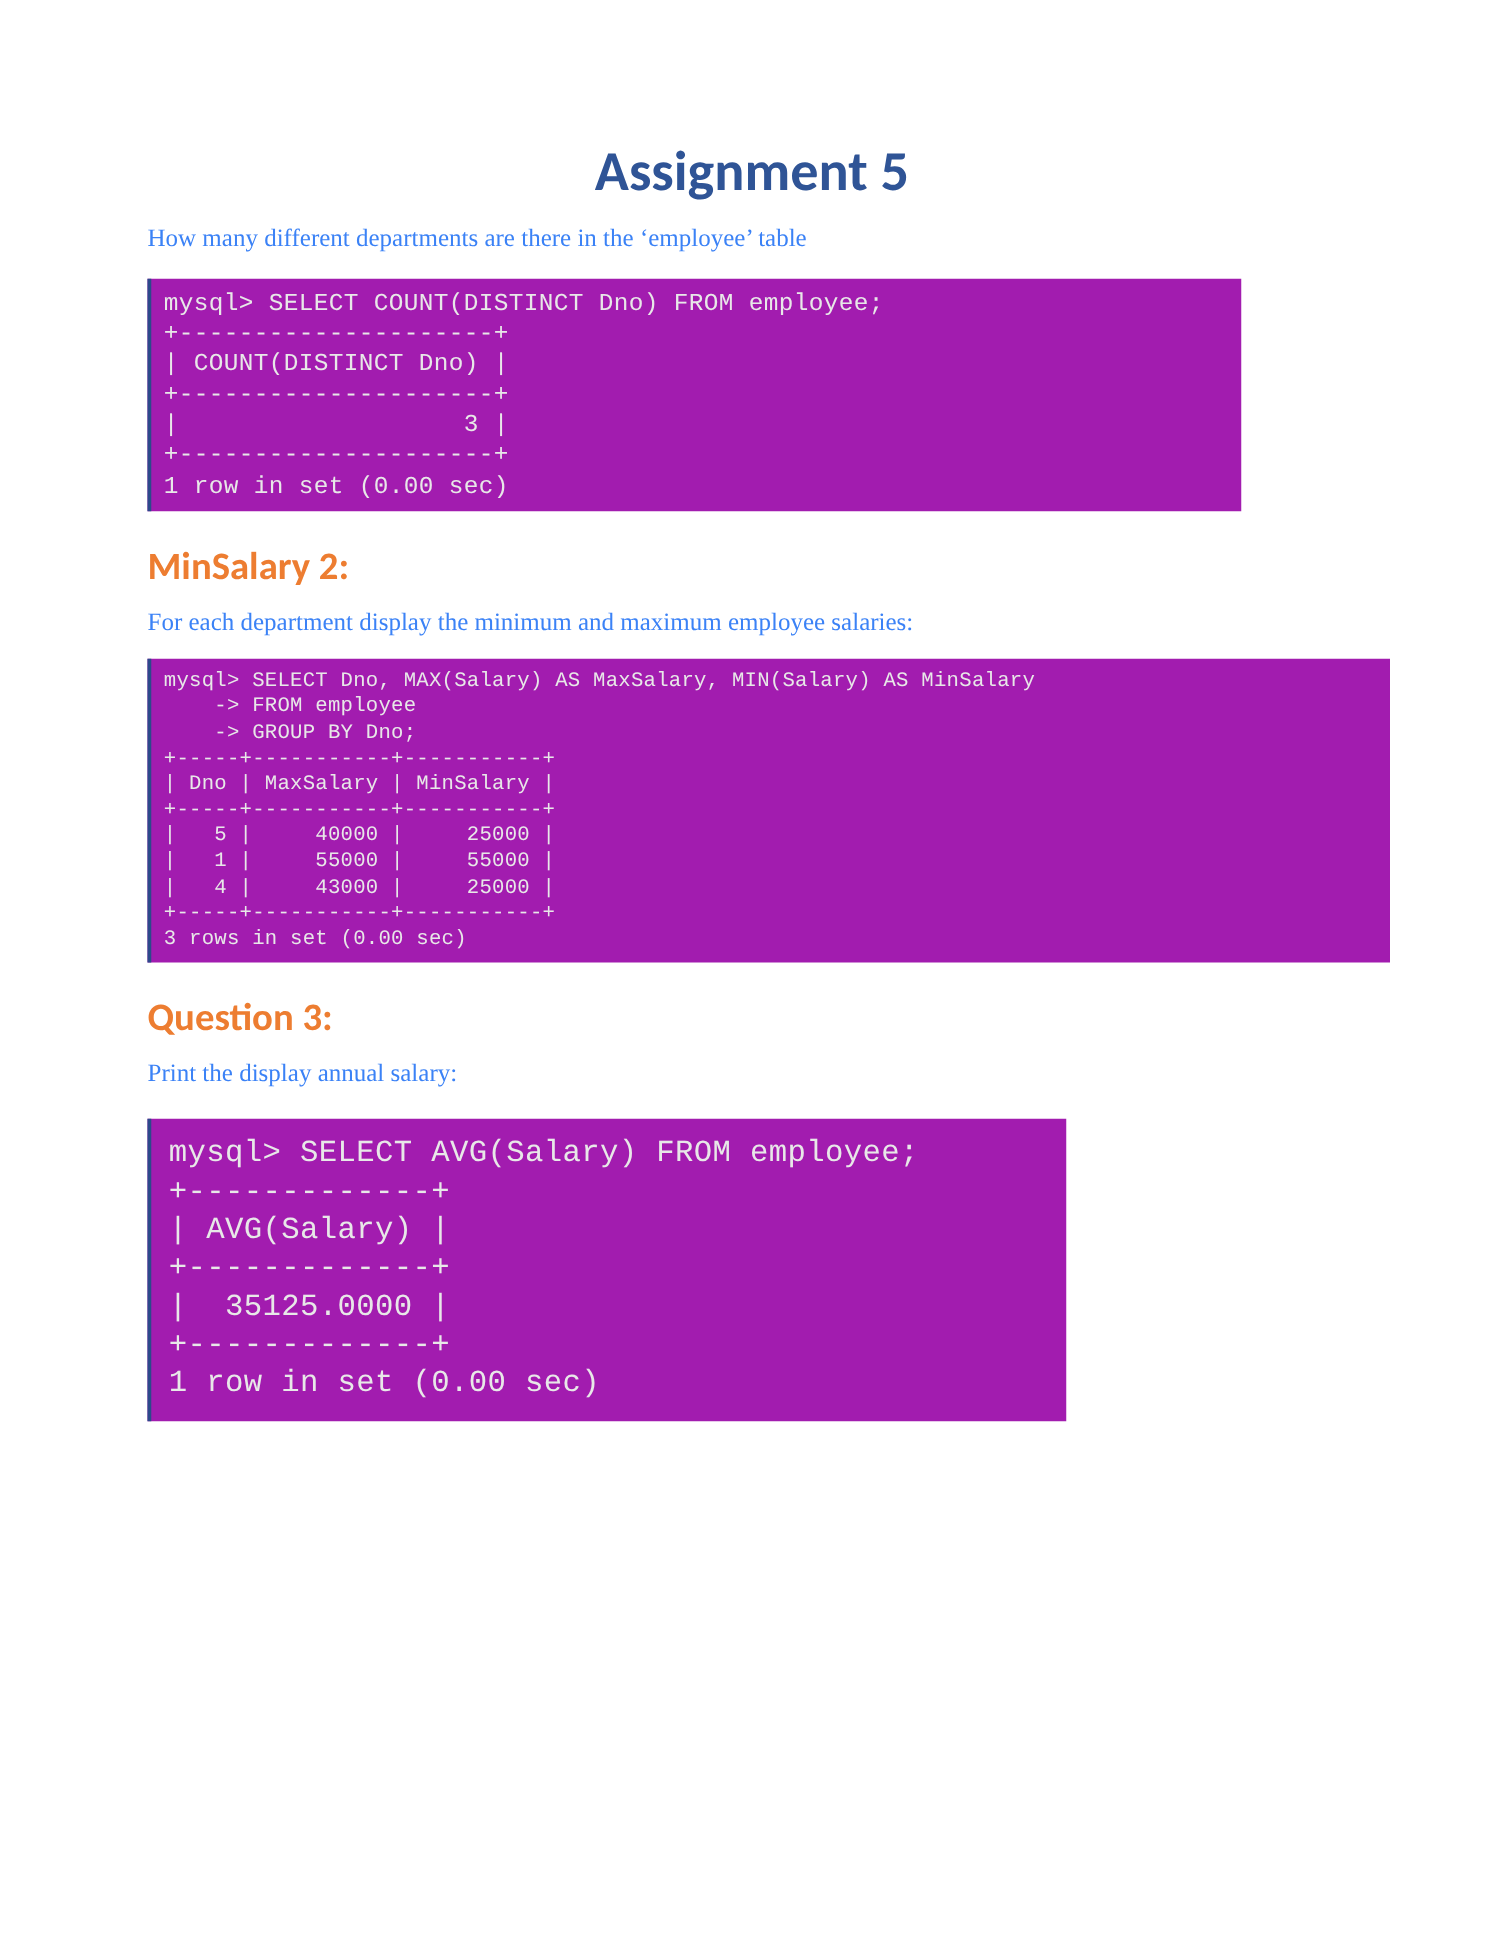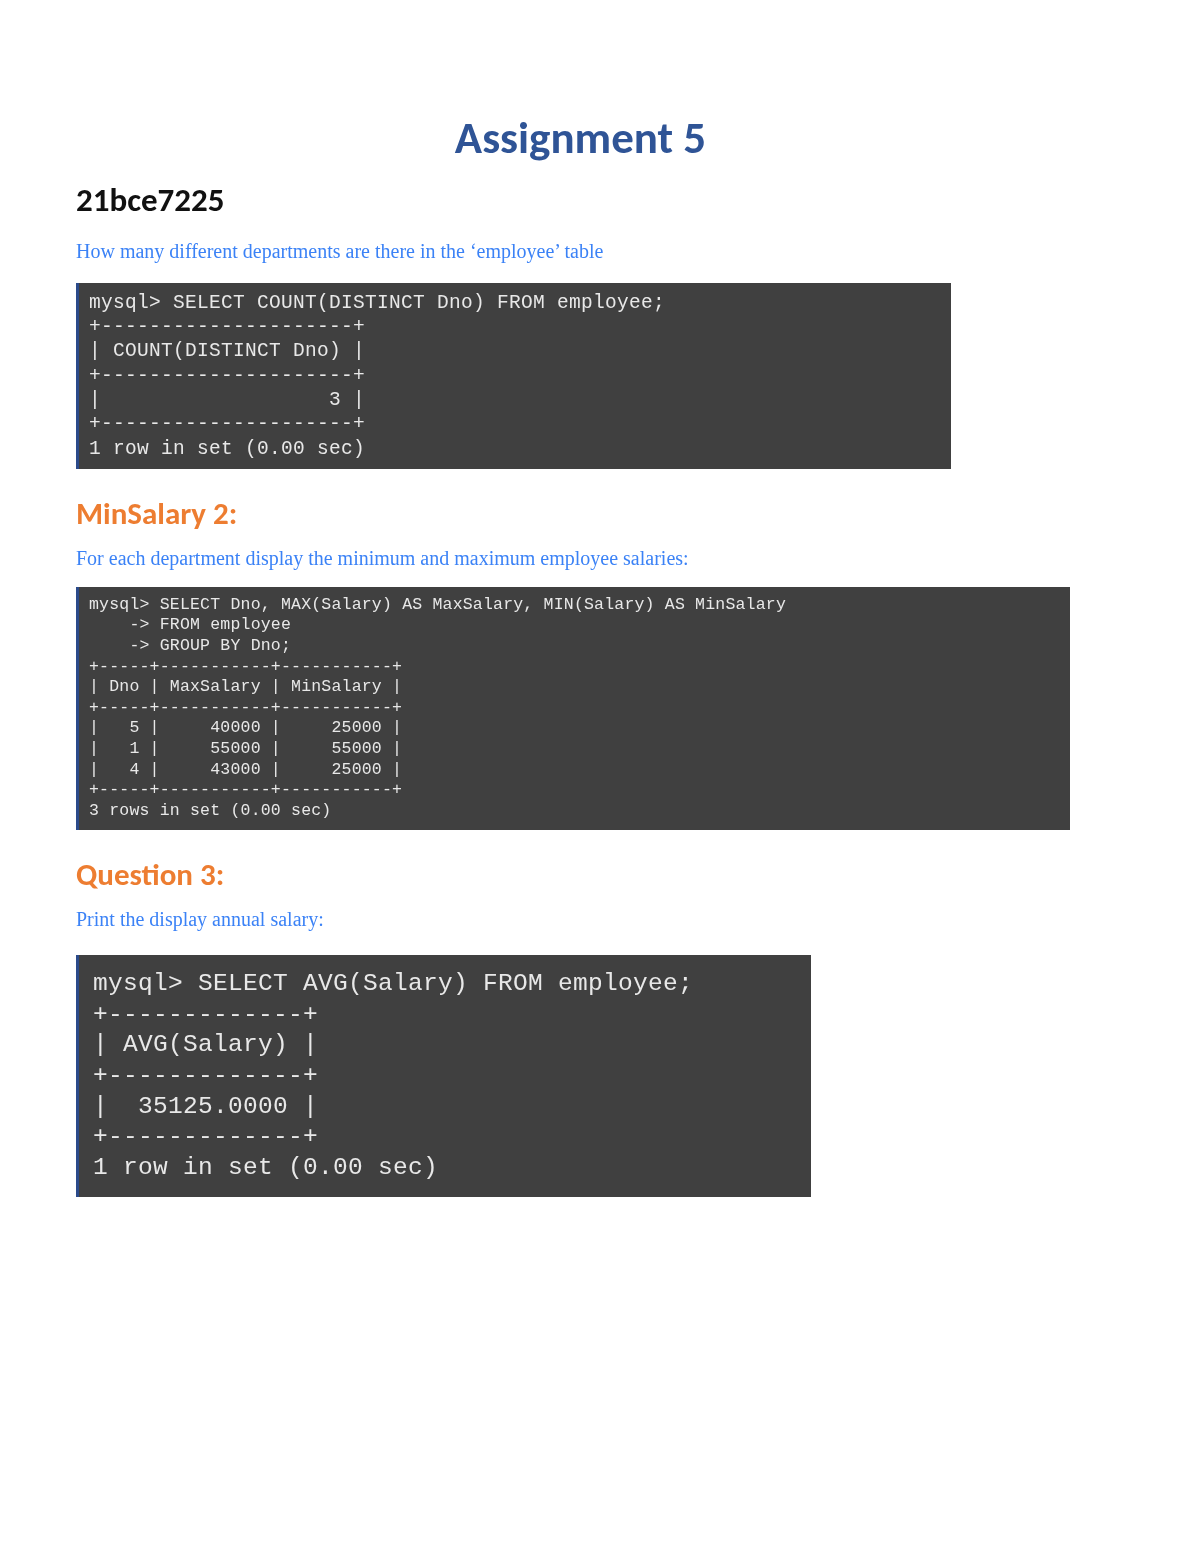--- a/index.html
+++ b/index.html
@@ -3,21 +3,21 @@
 <meta charset="utf-8">
 <style>
   body {
     margin: 0;
     padding: 0;
     background: #ffffff;
     font-family: Calibri, Arial, sans-serif;
     width: 1200px;
   }
   .page {
-    padding: 110px 115px 60px 76px;
+    padding: 110px 115px 60px 118px;
   }
   .title {
     text-align: center;
     font-size: 45px;
     font-weight: bold;
     color: #2F5496;
     margin: 0 0 15px 0;
   }
   .studentid {
     font-size: 33px;
@@ -31,21 +31,21 @@
     color: #ED7D31;
     margin: 25px 0 15px 0;
   }
   .qdesc {
     font-family: "Times New Roman", Times, serif;
     font-size: 20px;
     color: #3b82f6;
     margin: 0 0 12px 0;
   }
   .terminal {
-    background: #404040;
+    background: #a21caf;
     color: #e8e8e8;
     font-family: Consolas, "Courier New", monospace;
     white-space: pre;
     line-height: 1.25;
     border-left: 3px solid #2b4a8a;
     box-sizing: border-box;
     overflow: hidden;
   }
   .term1 {
     font-size: 19.5px;
@@ -64,21 +64,20 @@
     padding: 14px 14px;
     width: 735px;
     letter-spacing: 0.3px;
   }
 </style>
 </head>
 <body>
 
 <div class="page">
   <h1 class="title">Assignment 5</h1>
-  <div class="studentid">21bce7225</div>
 
   <div>
     <p class="qdesc">How many different departments are there in the ‘employee’ table</p>
     <pre class="terminal term1">mysql&gt; SELECT COUNT(DISTINCT Dno) FROM employee;
 +---------------------+
 | COUNT(DISTINCT Dno) |
 +---------------------+
 |                   3 |
 +---------------------+
 1 row in set (0.00 sec)</pre>

